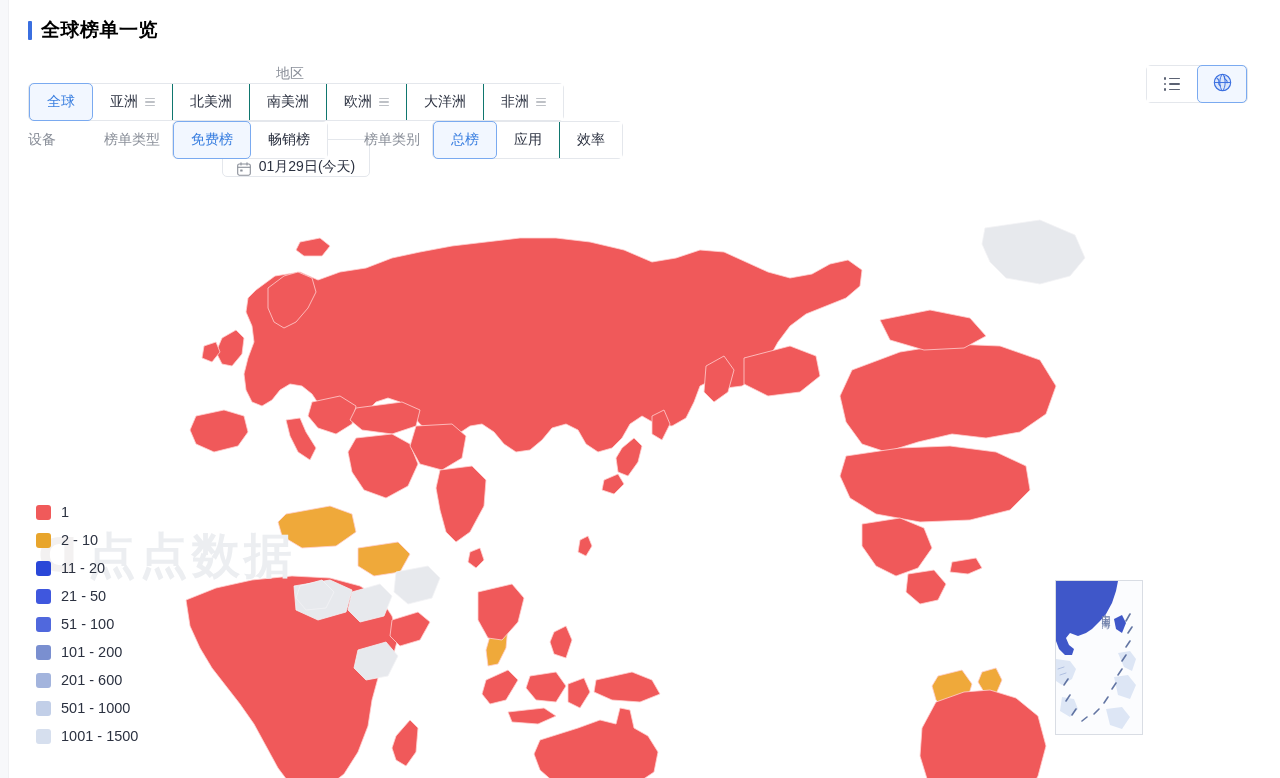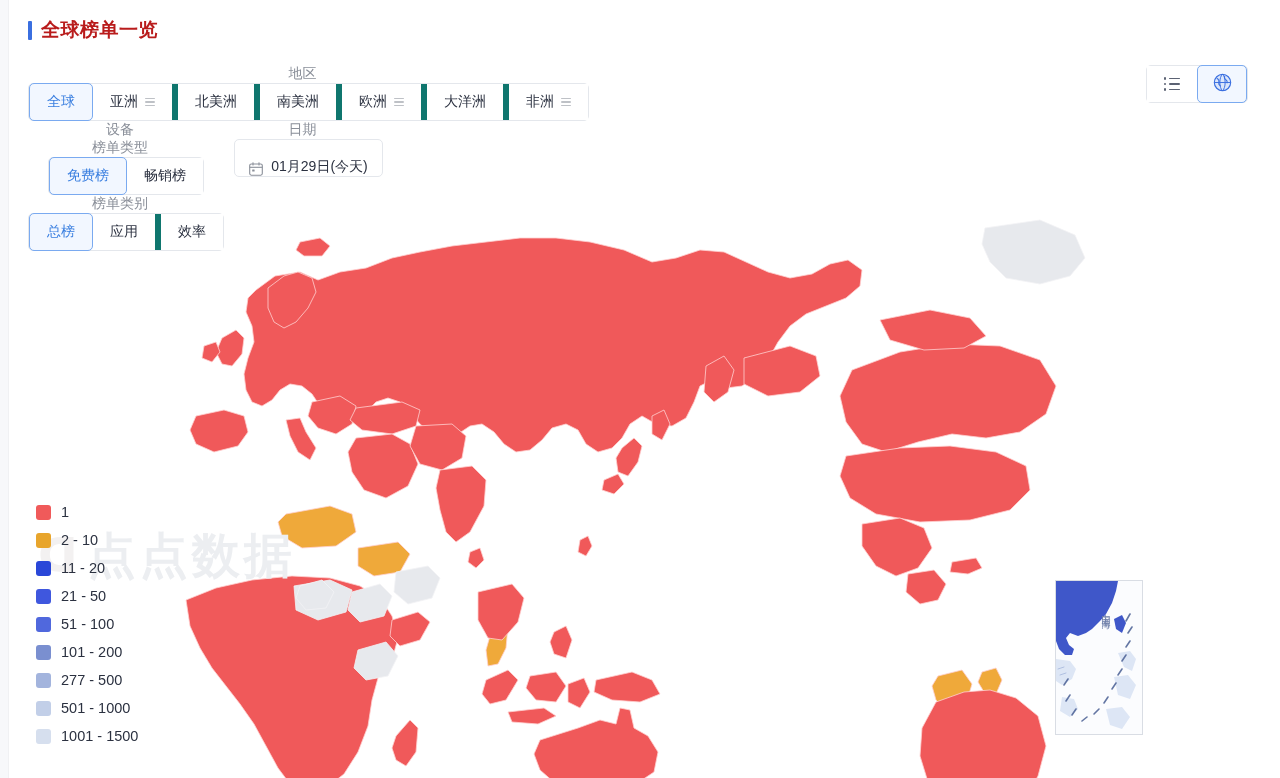--- a/index.html
+++ b/index.html
@@ -25,45 +25,45 @@
 
   
   .title-row {
     position: absolute; left: 28px; top: 17px;
     display: flex; align-items: center; gap: 9px;
   }
   .title-bar {
     width: 4px; height: 19px; background: #3a6fe0; border-radius: 1px;
   }
   .title-text {
-    font-size: 19px; font-weight: bold; color: #b91c1c; letter-spacing: .5px;
+    font-size: 19px; font-weight: bold; color: #000000; letter-spacing: .5px;
   }
 
   
   .filter-row {
     position: absolute; left: 28px;
     display: flex; align-items: center;
   }
   #filter-row-1 { top: 65px; flex-direction: column; }
-  #filter-row-2 { top: 121px; flex-direction: column; }
+  #filter-row-2 { top: 121px; }
 
   .filter-label {
     font-size: 14px; color: #8a8f99; margin-right: 12px; white-space: nowrap;
   }
   .seg-group {
     display: flex; align-items: flex-end;
     border: 1px solid #e4e7ec; border-radius: 5px;
     background: #fff; overflow: visible; height: 38px;
   }
   .seg-btn {
     position: relative;
     display: flex; align-items: center; justify-content: center; gap: 5px;
     padding: 0 17px; height: 36px;
     font-size: 14px; color: #2b3140; background: #fff;
-    border-right: 6px solid #0f766e;
+    border-right: 1px solid #0f766e;
     cursor: pointer; white-space: nowrap;
   }
   .seg-btn:last-child { border-right: none; }
   .seg-btn.active {
     color: #3a7fe0;
     background: #f2f7ff;
     border: 1px solid #7aaaf0;
     border-radius: 5px;
     height: 38px;
     margin: -1px 0;
@@ -375,21 +375,21 @@
     <div class="legend-item">
       <span class="legend-swatch" style="background: rgb(80, 104, 221);"></span>
       <span class="legend-label">51 - 100</span>
     </div>
     <div class="legend-item">
       <span class="legend-swatch" style="background: rgb(122, 143, 208);"></span>
       <span class="legend-label">101 - 200</span>
     </div>
     <div class="legend-item">
       <span class="legend-swatch" style="background: rgb(163, 180, 221);"></span>
-      <span class="legend-label">277 - 500</span>
+      <span class="legend-label">201 - 600</span>
     </div>
     <div class="legend-item">
       <span class="legend-swatch" style="background: rgb(194, 207, 232);"></span>
       <span class="legend-label">501 - 1000</span>
     </div>
     <div class="legend-item">
       <span class="legend-swatch" style="background: rgb(214, 223, 238);"></span>
       <span class="legend-label">1001 - 1500</span>
     </div>
   </div>

